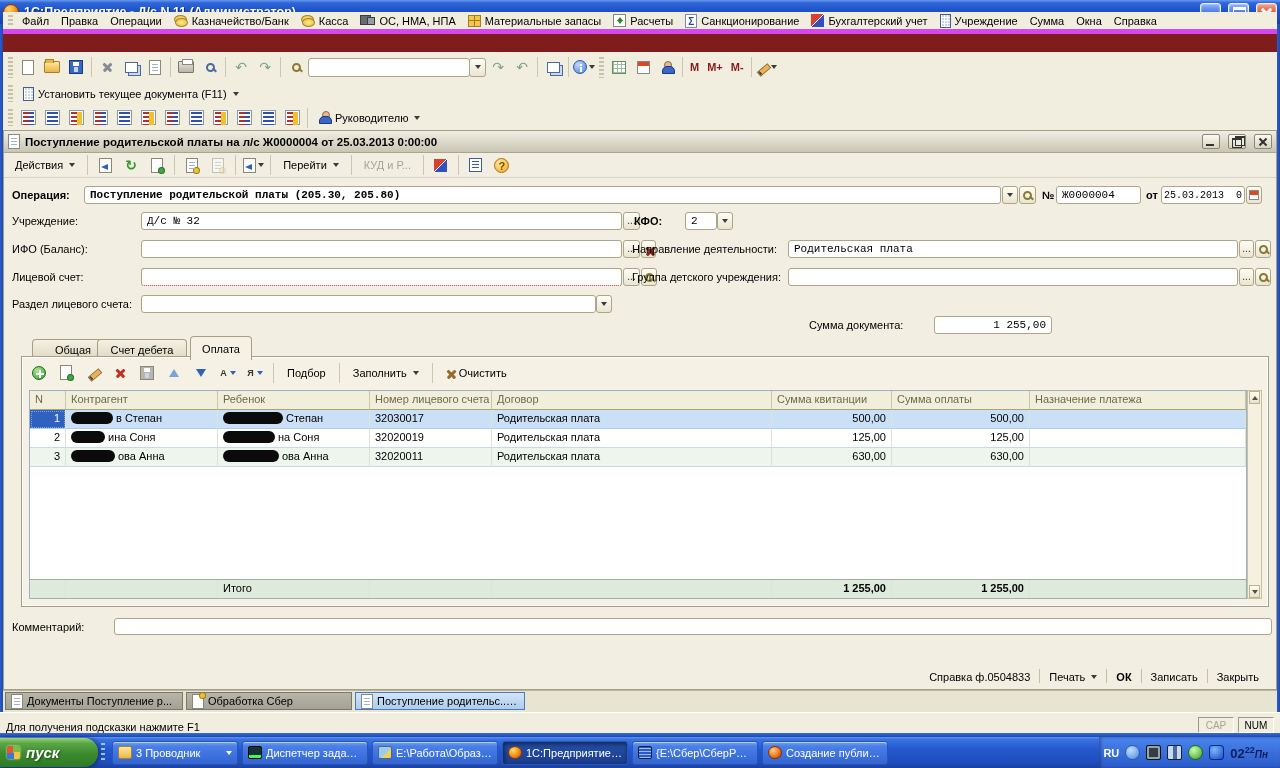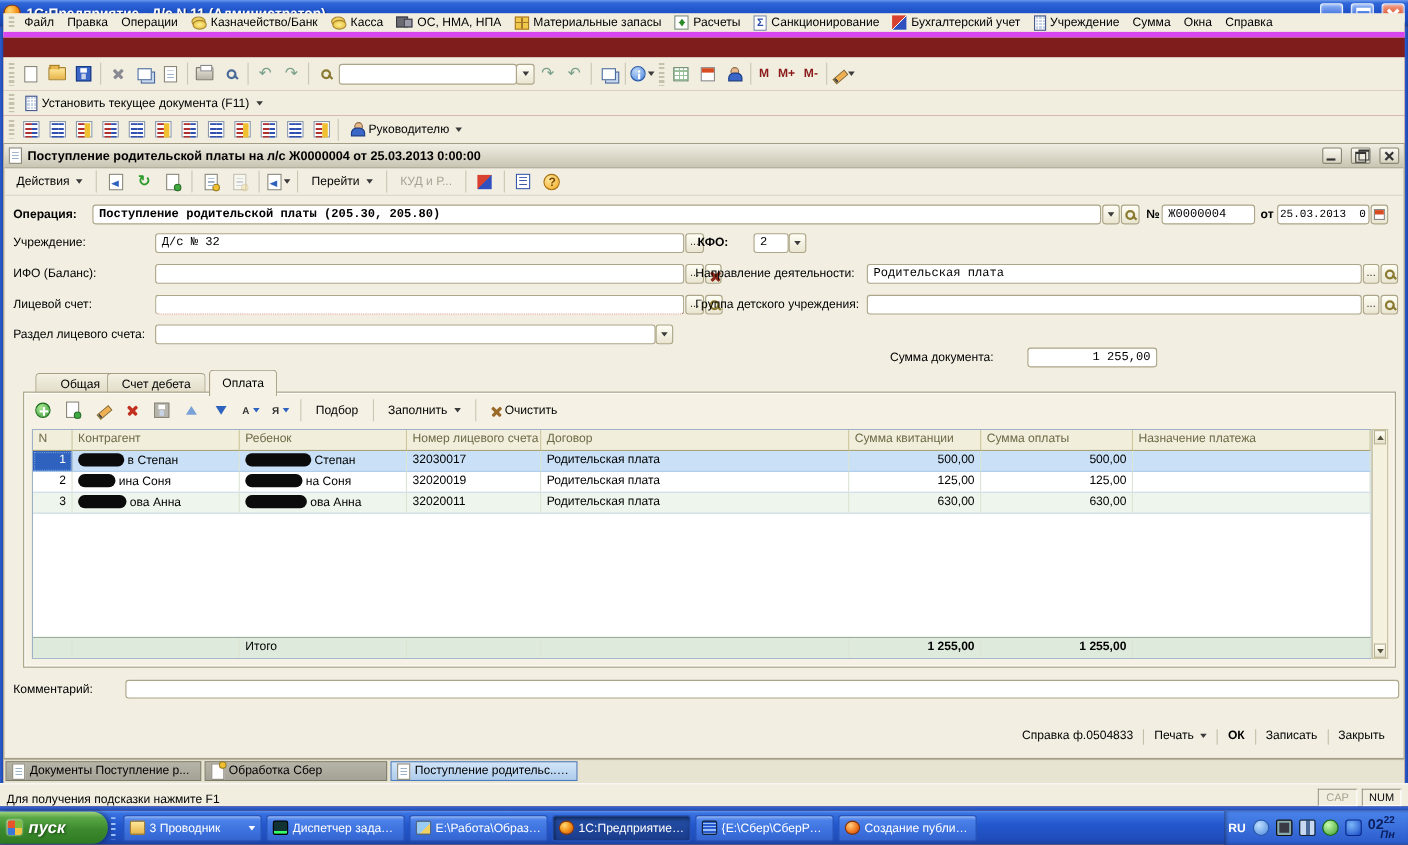--- a/index.html
+++ b/index.html
@@ -152,21 +152,21 @@
   .rstripe{background:#EEF5EC}
   .t-foot{position:absolute;left:0;right:0;bottom:0;background:#DEEADB;border-top:1px solid #9AAE9A}
   .t-foot .tc{border-bottom:none}
   .blob{display:inline-block;height:12px;background:#0B0B0B;border-radius:6px;vertical-align:-2px;margin-right:3px}
   #vscroll{position:absolute;left:1224px;top:32px;bottom:6px;width:15px;background:#F4F1DF;border:1px solid #C5C09E}
   .varr{position:absolute;left:1px;right:1px;height:13px;background:linear-gradient(#FFFEF5,#E5E1CB);border:1px solid #B8B294;display:flex;align-items:center;justify-content:center}
   .varr .ddtri{margin:0;border-top-color:#55503A}
   .varr.up .ddtri{border-top:none;border-bottom:4px solid #55503A}
 
   
-  #docbtns{position:absolute;right:8px;bottom:6px;height:20px;display:flex;align-items:flex-start}
+  #docbtns{position:absolute;right:8px;bottom:6px;height:20px;display:flex;align-items:flex-end}
   .flatbtn{display:flex;align-items:center;gap:4px;padding:0 9px;font-size:11px;white-space:nowrap}
   .vdiv{width:1px;height:14px;background:#C4BFA8}
 
   
   #mditabs{position:absolute;top:690px;left:3px;right:3px;height:22px;background:#E8E4D2;border-top:1px solid #BAB5A0;
     display:flex;align-items:flex-end;gap:3px;padding:0 2px 2px}
   .mtab{height:18px;display:flex;align-items:center;gap:4px;padding:0 5px;border:1px solid #7A7866;
     background:linear-gradient(#B7B4A8,#A4A296);font-size:11px;flex:none}
   .mtab.active{background:linear-gradient(#D2E5F8,#AECCEC);border-color:#4A7AC0}
 
@@ -200,21 +200,21 @@
   .tico.sber{background:#2A5ACF;border:1px solid #123;background-image:repeating-linear-gradient(0deg,#9AC0F8 0 1px,transparent 1px 3px)}
   .tico.firefox{border-radius:50%;background:radial-gradient(circle at 35% 30%,#FFD080,#F07820 55%,#B04010);border:1px solid #803008}
   .tray{margin-left:auto;height:100%;display:flex;align-items:center;gap:6px;padding:0 8px 0 4px;
     background:linear-gradient(180deg,#4A84EC,#2A5ACA);box-shadow:inset 2px 0 3px rgba(0,0,0,.3)}
   .trayico{width:15px;height:15px;border-radius:2px;flex:none}
   .ti-chev{border-radius:50%;background:radial-gradient(circle at 35% 30%,#BFE0FF,#4A86DC);border:1px solid #2A5AA8}
   .ti-disp{background:#3A3A44;border:1px solid #111;box-shadow:inset 0 0 0 2px #8AA}
   .ti-net{background:#4A6A9A;border:1px solid #123;background-image:linear-gradient(90deg,#C8D8F0 0 5px,transparent 5px 9px,#C8D8F0 9px)}
   .ti-orb{border-radius:50%;background:radial-gradient(circle at 35% 30%,#C8FFB0,#3A9A2A);border:1px solid #1A6A10}
   .ti-bt{border-radius:3px;background:radial-gradient(circle at 35% 30%,#7AB8F8,#1A4AC8);border:1px solid #0A2A88}
-  .clock{display:flex;flex-direction:column;align-items:flex-end;line-height:11px;color:#0B1F5E;font-weight:bold;padding-right:4px}
+  .clock{display:flex;align-items:flex-end;line-height:11px;color:#0B1F5E;font-weight:bold;padding-right:4px}
   .clock .t{font-size:13px}.clock .t sup{font-size:9px}.clock .d{font-size:10px;font-style:italic}
   .lang{color:#fff;font-weight:bold;font-size:11px}
 </style>
 </head>
 <body>
 
 <div id="screen">
 
   <div id="titlebar">
     <span class="logo1c"></span>

